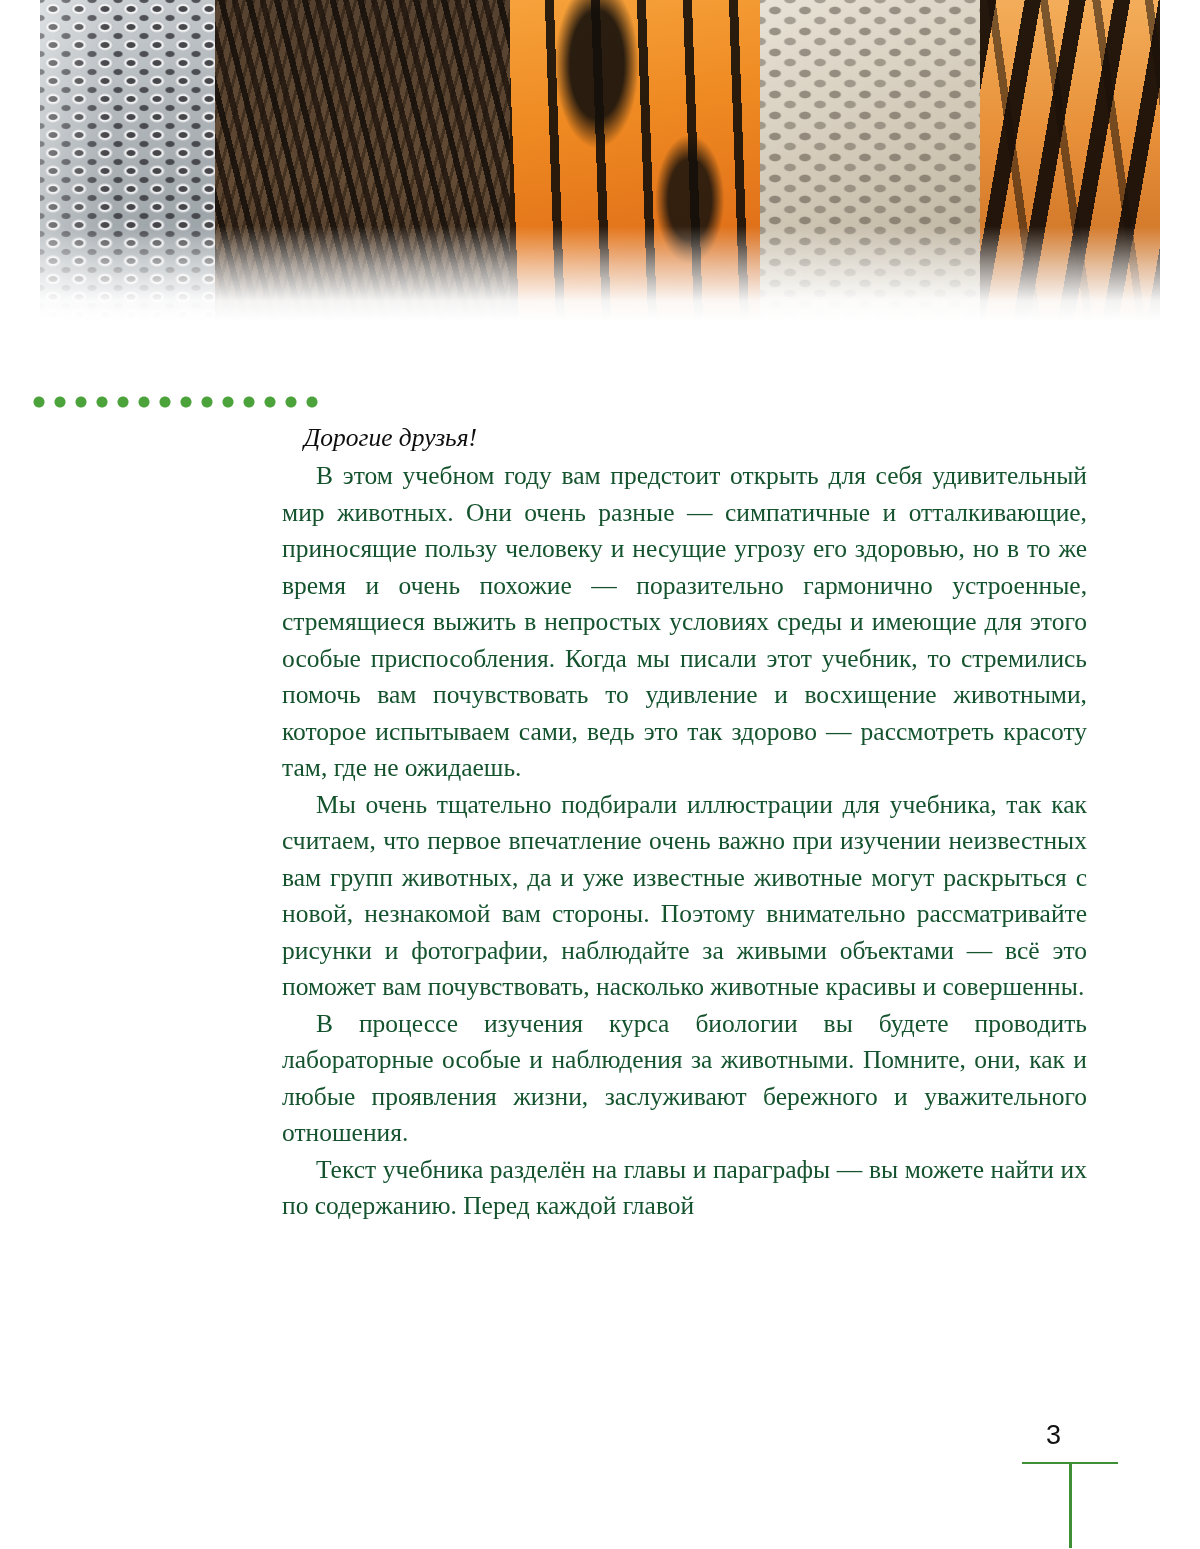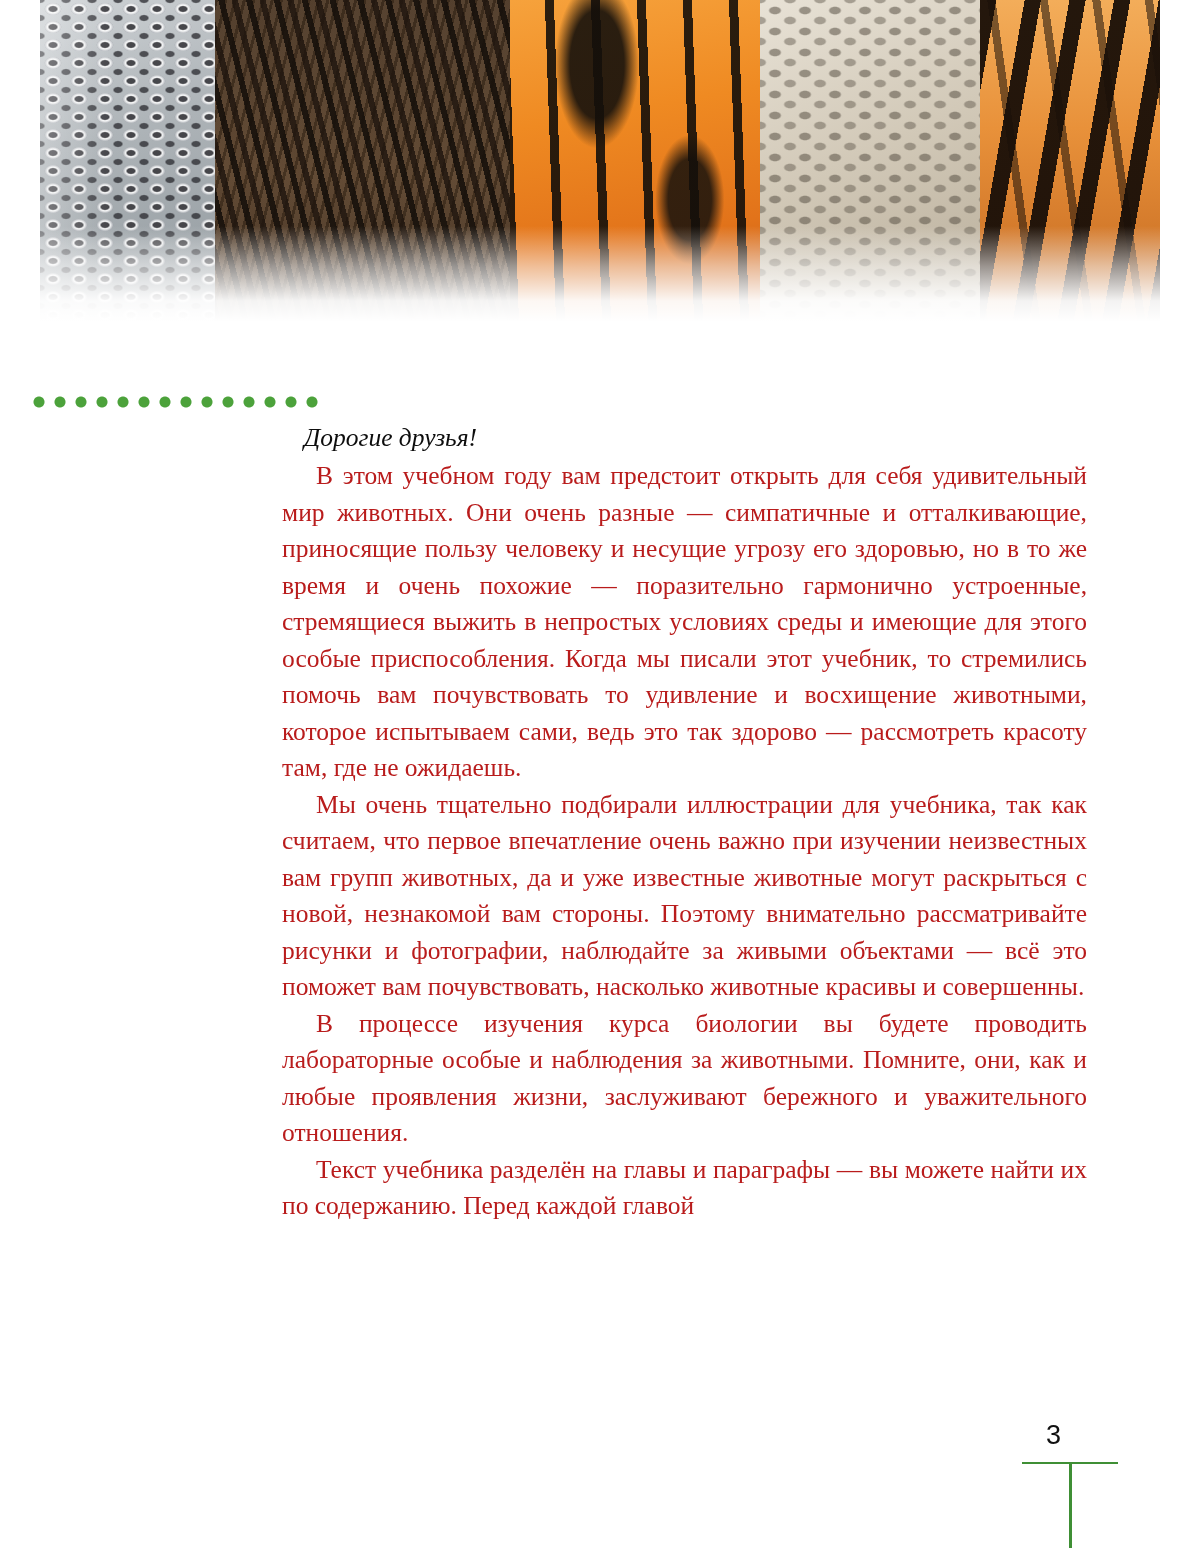--- a/index.html
+++ b/index.html
@@ -134,21 +134,21 @@
   .lead {
     font-style: italic;
     font-size: 25.5px;
     line-height: 36px;
     color: #0d0d0d;
     margin: 0 0 2px 22px;
   }
   .para {
     font-size: 25.5px;
     line-height: 36.5px;
-    color: #b91c1c;
+    color: #14532d;
     margin: 0;
     text-align: justify;
     text-indent: 34px;
     hyphens: manual;
   }
 
   
   .folio {
     position: absolute;
     right: 139px;

